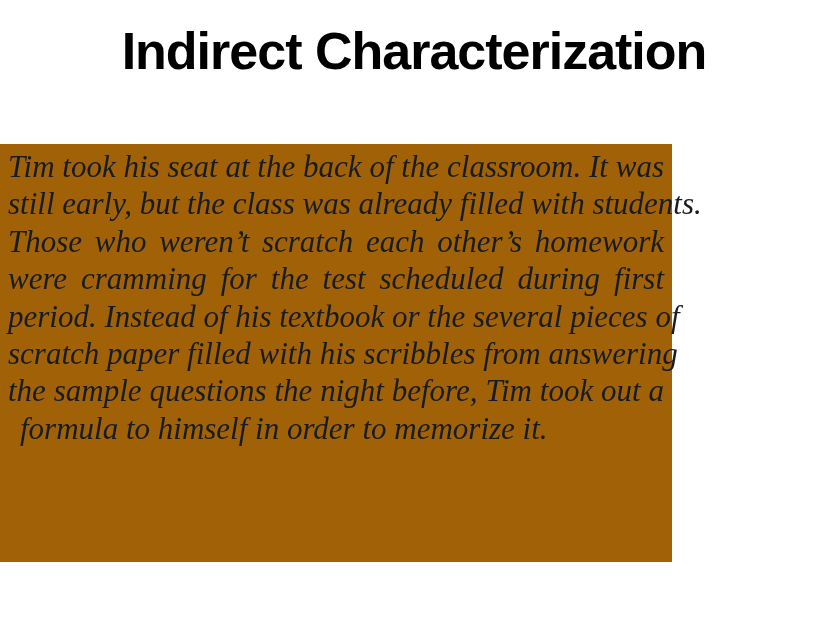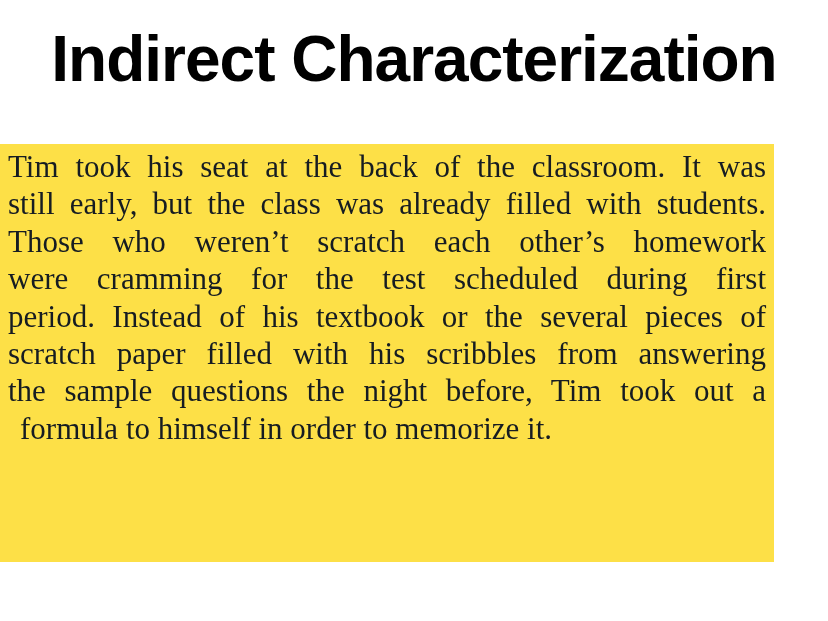--- a/index.html
+++ b/index.html
@@ -17,35 +17,36 @@
   }
   .title {
     position: absolute;
     top: 18px;
     left: 0;
     width: 828px;
     margin: 0;
     text-align: center;
     font-family: "Liberation Sans", "DejaVu Sans", sans-serif;
     font-weight: 700;
-    font-size: 64px;
+    font-size: 52px;
     line-height: 1.3;
     letter-spacing: -1px;
     color: #000000;
     white-space: nowrap;
   }
   .textbox {
     position: absolute;
     top: 144px;
     left: 0;
-    width: 774px;
+    width: 672px;
     height: 418px;
-    background: #fde047;
+    background: #a16207;
     box-sizing: border-box;
     padding: 4px 8px 0 8px;
+    font-style: italic;
   }
   .passage-line {
     font-family: "Liberation Serif", "DejaVu Serif", serif;
     font-size: 31px;
     line-height: 37.4px;
     color: #161c22;
     text-align: justify;
     text-align-last: justify;
     white-space: nowrap;
   }

